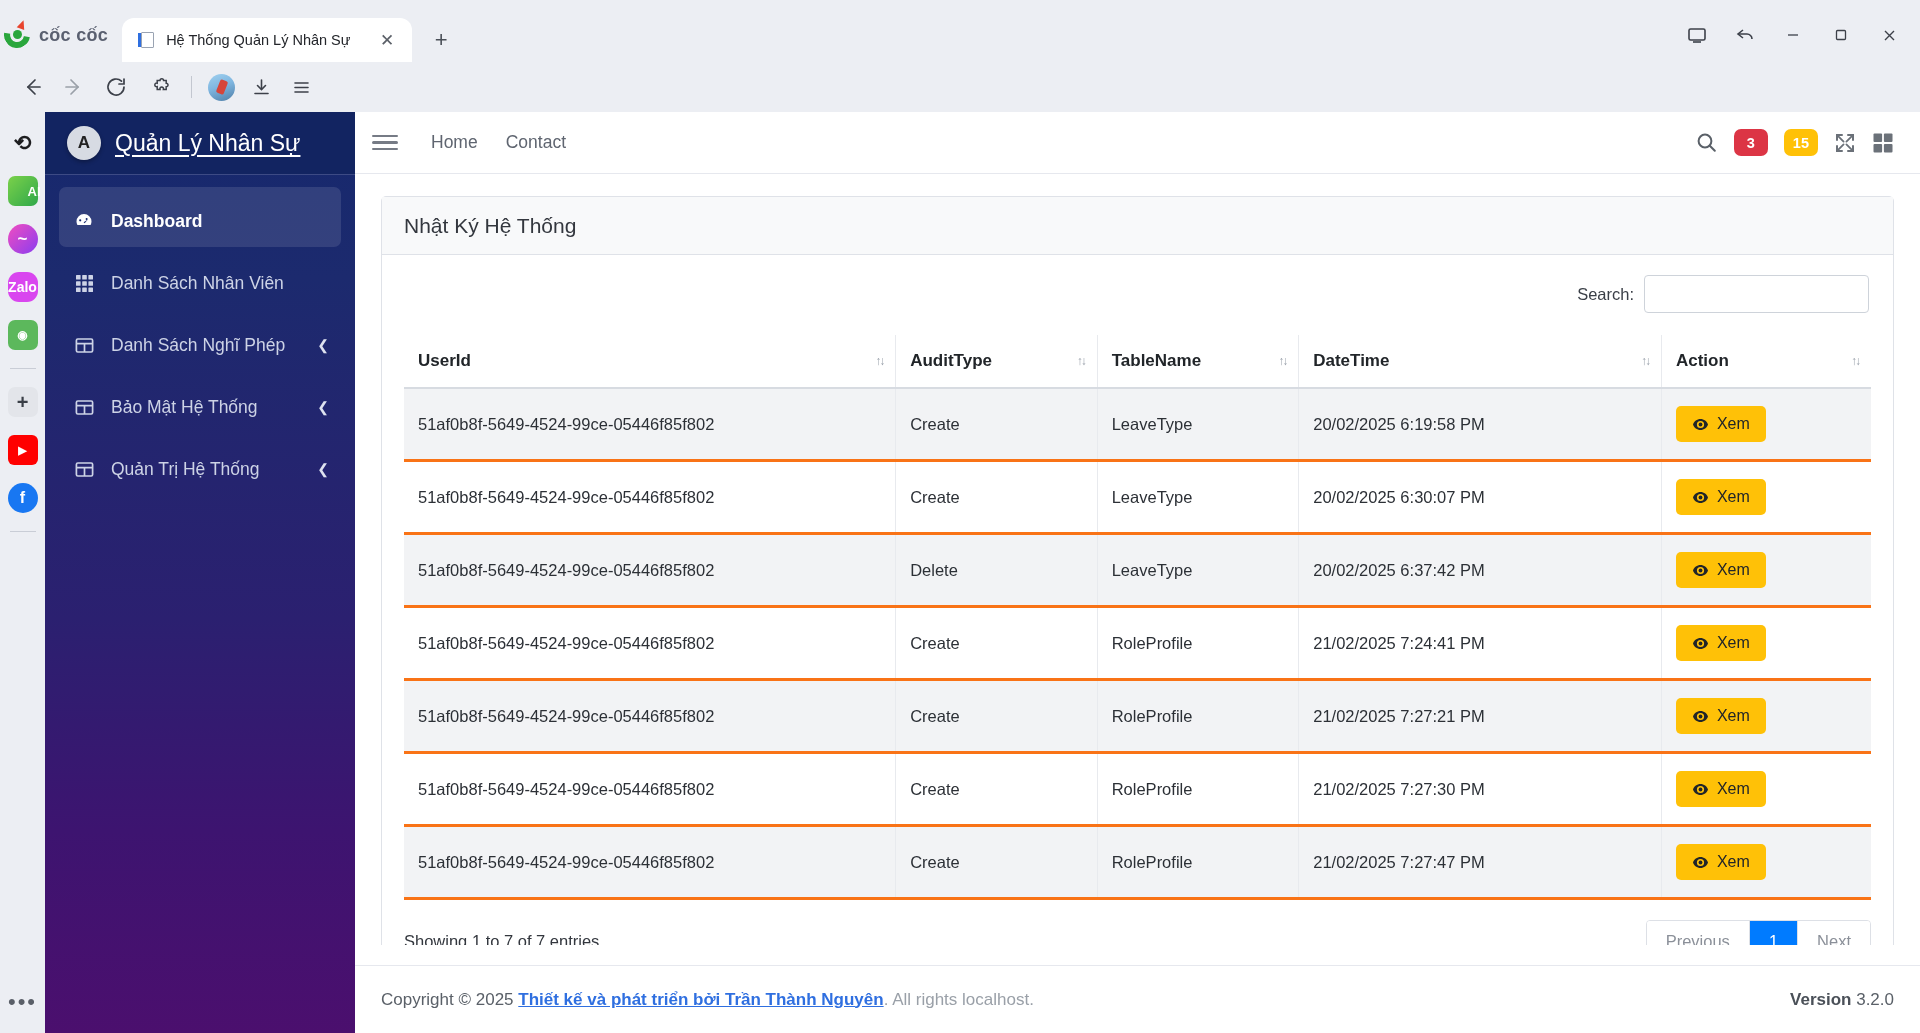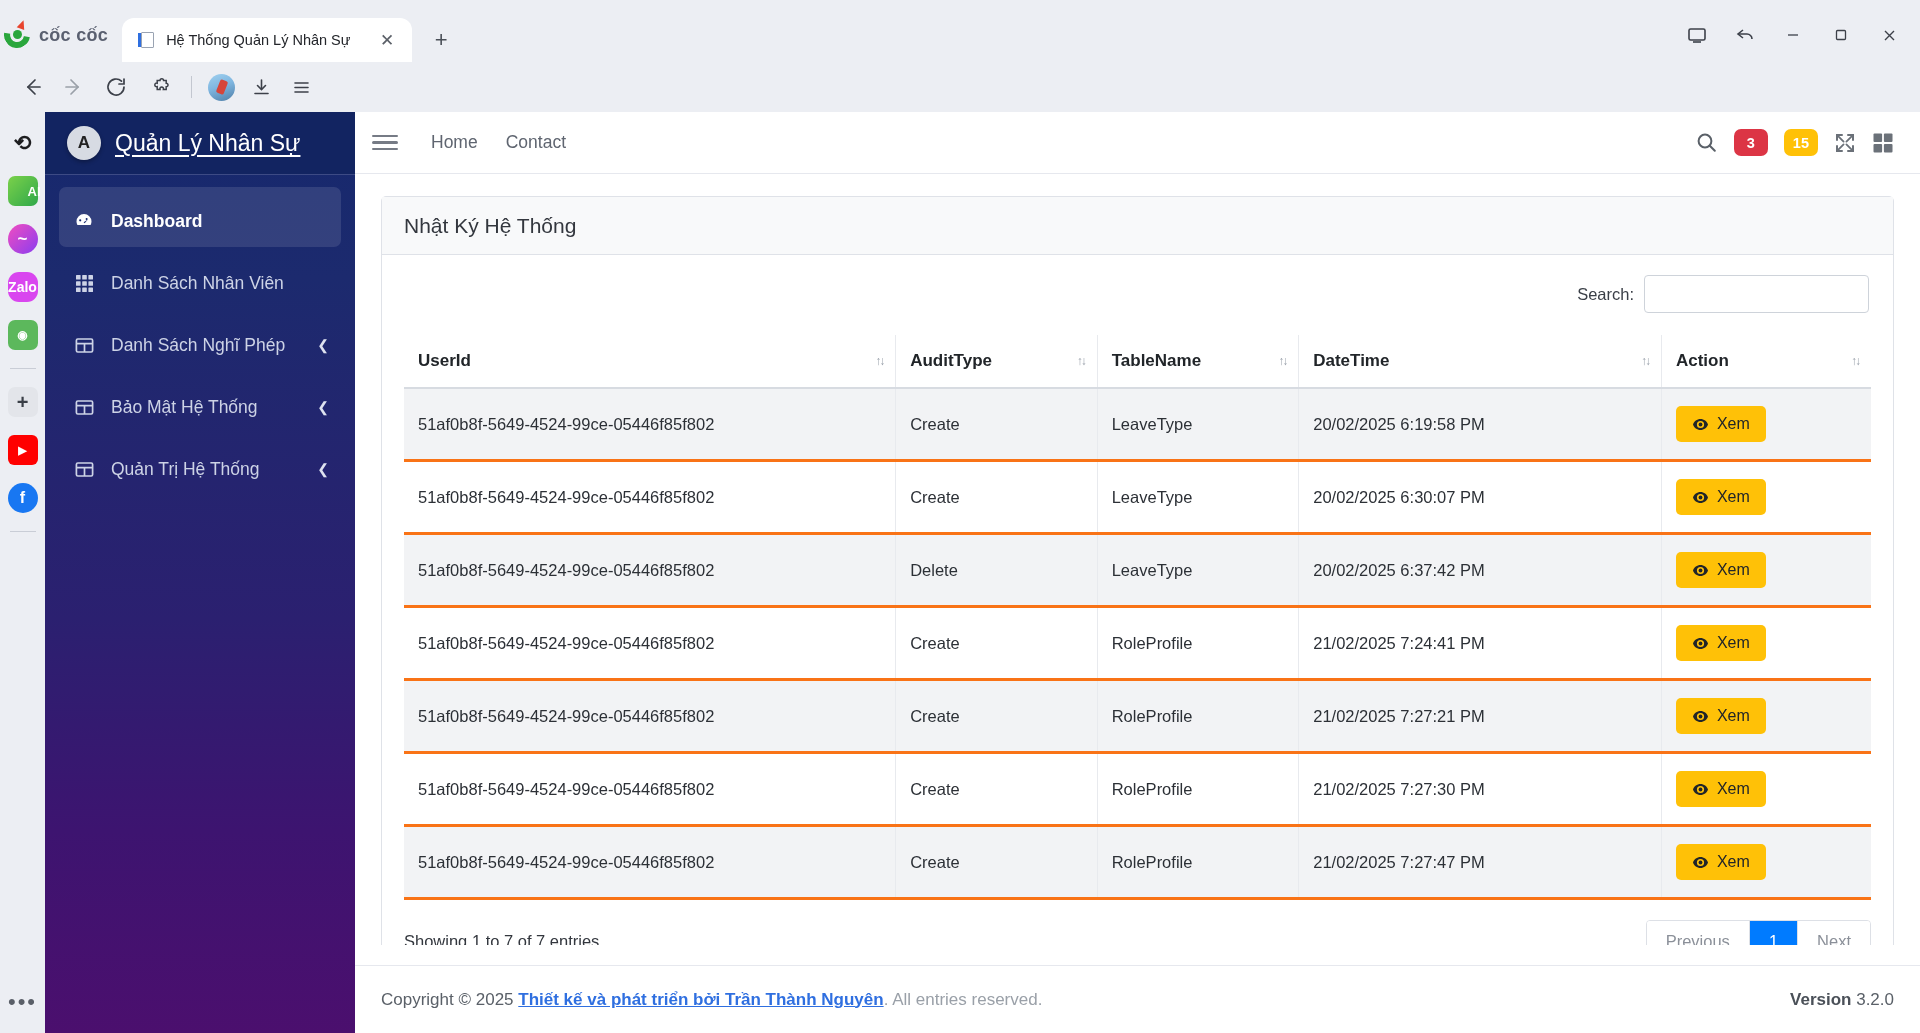--- a/index.html
+++ b/index.html
@@ -540,21 +540,21 @@
                 <span class="pg-btn">Next</span>
               </div>
             </div>
 
           </div>
         </div>
       </div>
 
       <div class="page-footer">
         <div class="cp">
-          <span>Copyright © 2025 </span><a href="#">Thiết kế và phát triển bởi Trần Thành Nguyên</a><span class="muted">. All entries reserved.</span>
+          <span>Copyright © 2025 </span><a href="#">Thiết kế và phát triển bởi Trần Thành Nguyên</a><span class="muted">. All rights localhost.</span>
         </div>
         <div class="ver">
           <b>Version</b>
           <span>3.2.0</span>
         </div>
       </div>
 
     </div>
   </div>
 </div>

